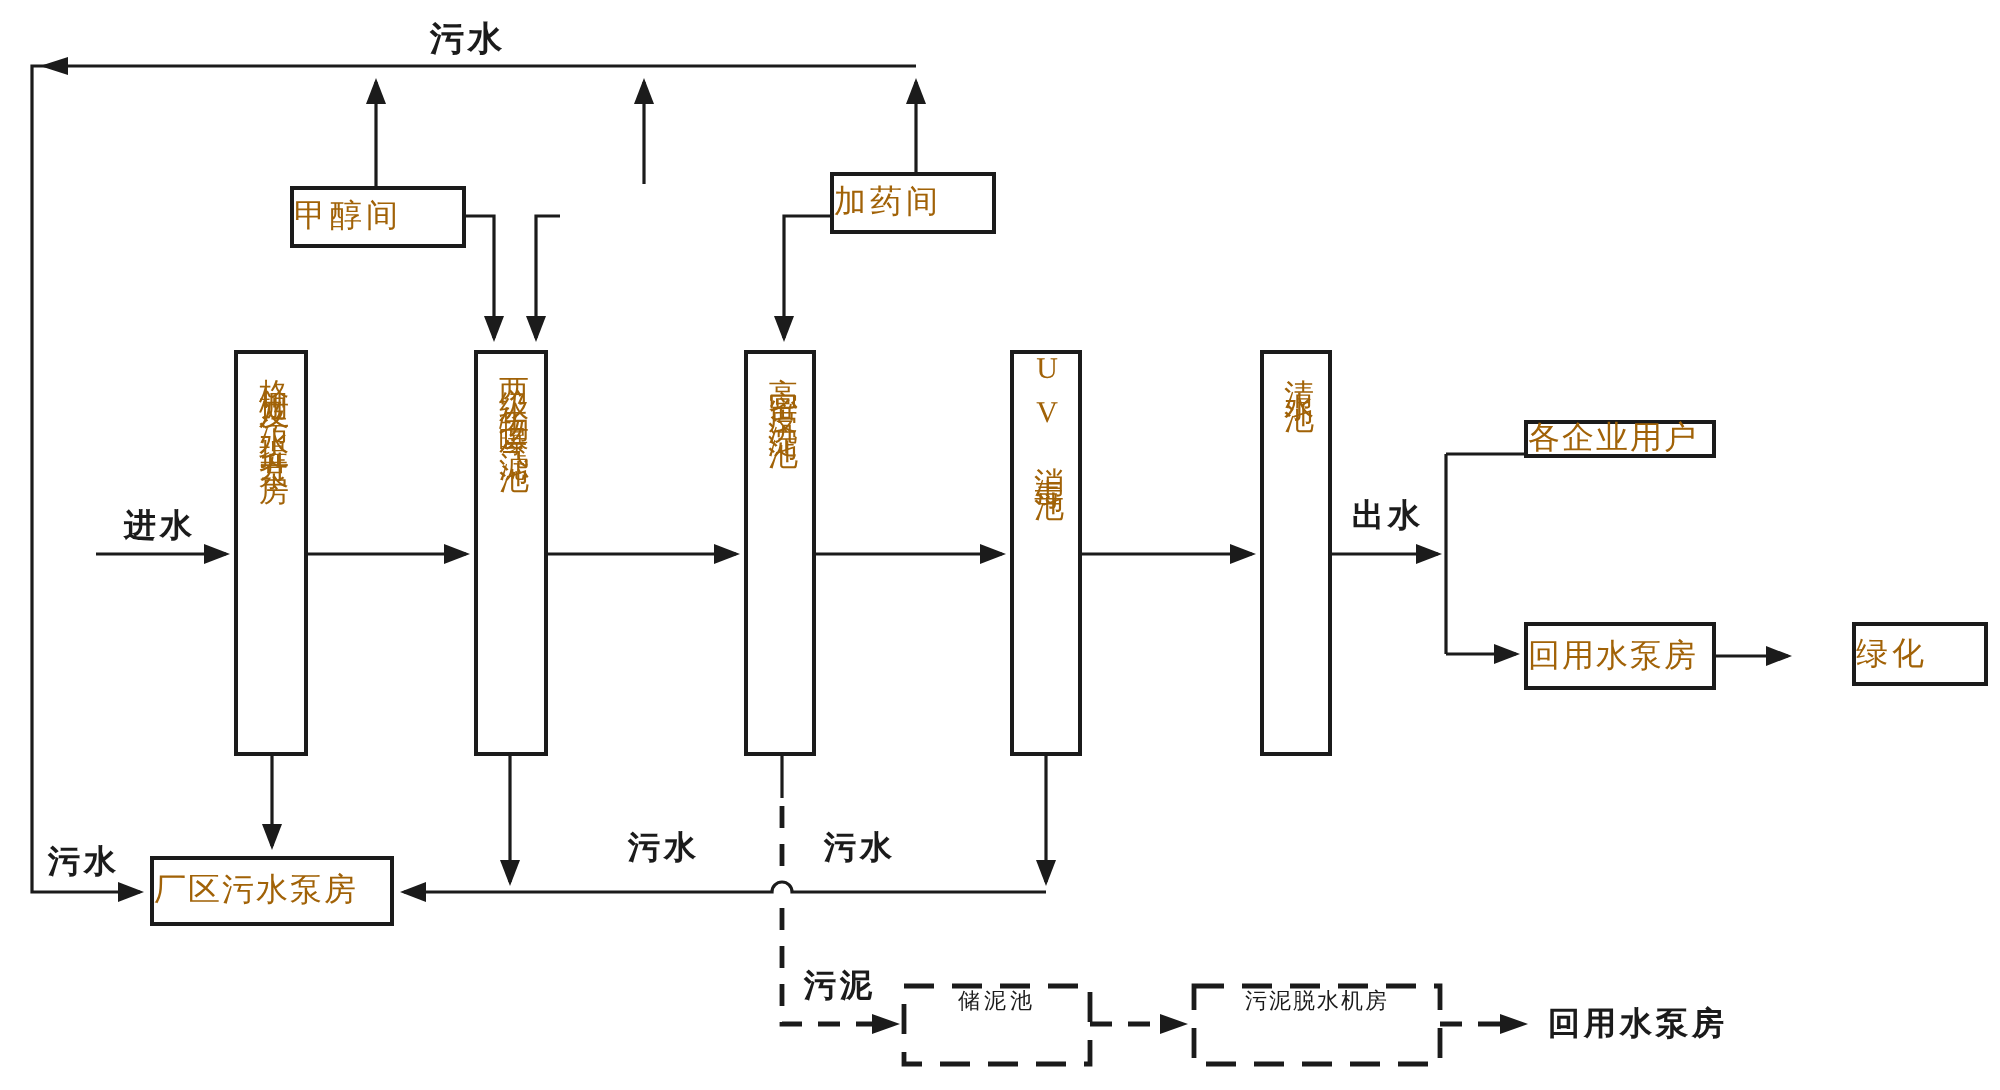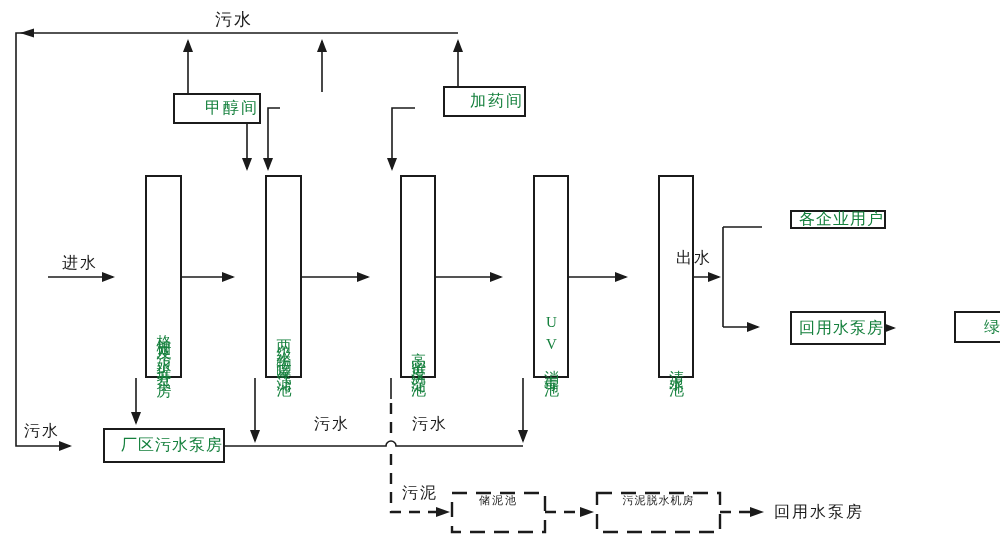--- a/index.html
+++ b/index.html
@@ -1,25 +1,25 @@
 <!DOCTYPE html>
 <html><head>
 <meta charset="utf-8">
 <style>
   html,body{margin:0;padding:0;background:#fff;}
   .stage{position:relative;width:1000px;height:545px;background:#ffffff;overflow:hidden;
          font-family:"Liberation Serif","DejaVu Serif",serif;color:#1b1b1b;}
   .wires{position:absolute;left:0;top:0;width:1000px;height:545px;}
   .box{position:absolute;box-sizing:border-box;border:2px solid #1b1b1b;background:#fff;
-       display:flex;align-items:center;justify-content:flex-end;
-       font-size:16px;color:#15803d;letter-spacing:2px;white-space:nowrap;margin-left:28px;}
+       display:flex;align-items:center;justify-content:flex-start;
+       font-size:16px;color:#a16207;letter-spacing:2px;white-space:nowrap;}
   .vbox{writing-mode:vertical-rl;text-orientation:upright;letter-spacing:6px;font-size:15px;}
   .ghost{position:absolute;box-sizing:border-box;background:transparent;border:none;
          display:flex;align-items:flex-start;justify-content:center;font-size:11px;letter-spacing:2px;}
-  .lbl{position:absolute;font-size:16px;letter-spacing:2px;white-space:nowrap;color:#1b1b1b;}
+  .lbl{position:absolute;font-size:16px;letter-spacing:2px;white-space:nowrap;color:#1b1b1b;font-weight:bold;}
 </style>
 </head>
 <body>
 
 <div class="stage">
 
   <svg class="wires" viewBox="0 0 1000 545" xmlns="http://www.w3.org/2000/svg">
     <defs>
       <marker id="arr" markerUnits="userSpaceOnUse" markerWidth="16" markerHeight="12" refX="11" refY="5" orient="auto">
         <path d="M0,0 L13,5 L0,10 Z" fill="#1b1b1b"></path>

